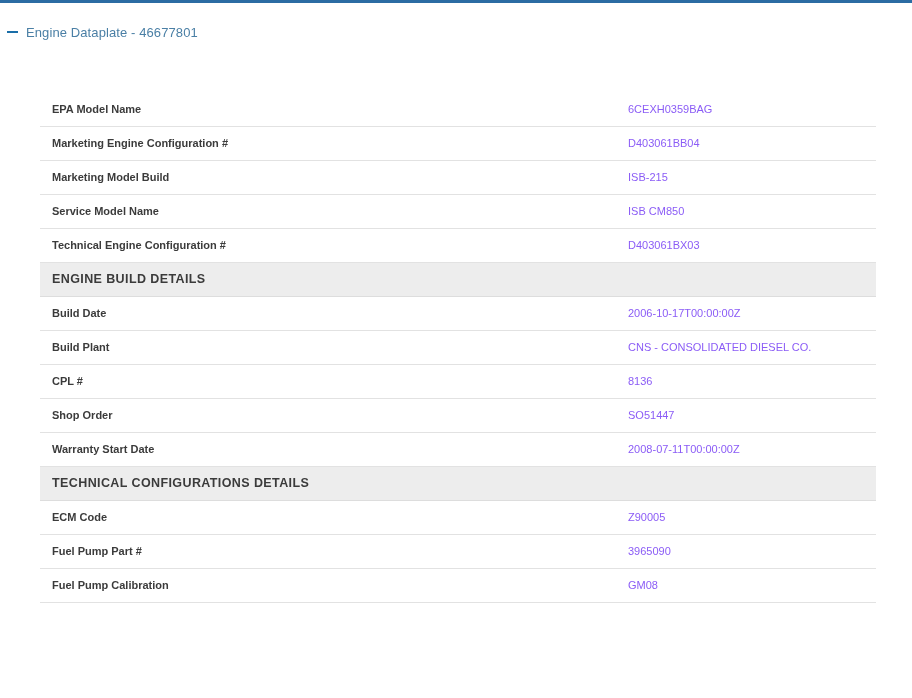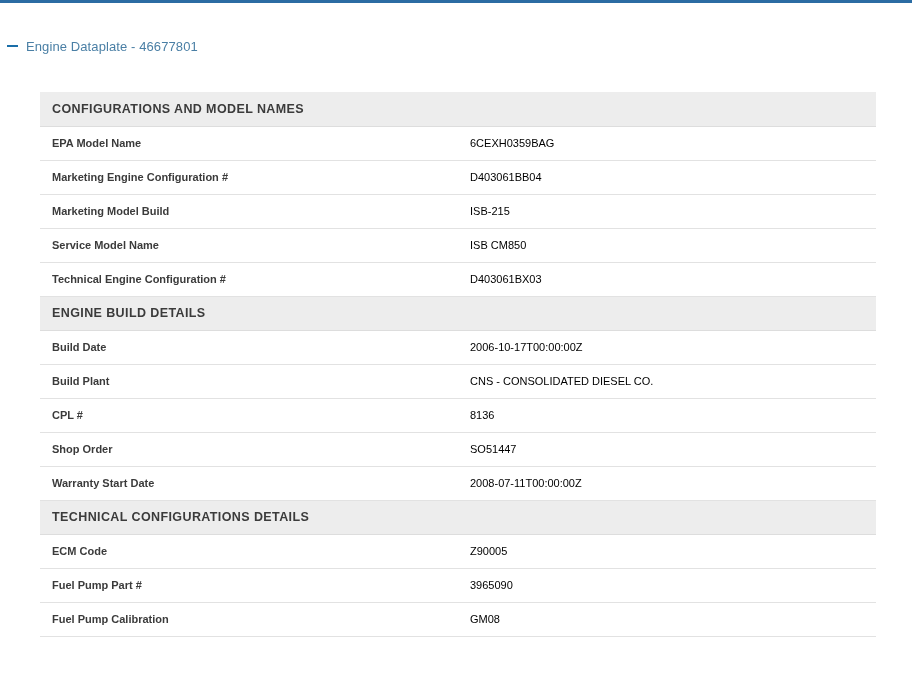--- a/index.html
+++ b/index.html
@@ -24,21 +24,21 @@
   .top-rule {
     position: absolute;
     top: 0;
     left: 0;
     width: 912px;
     height: 3px;
     background: #2b6ca3;
   }
   .panel-header {
     position: absolute;
-    top: 32px;
+    top: 18px;
     left: 0;
     width: 912px;
     height: 28px;
     display: flex;
     align-items: center;
     padding-left: 6px;
     box-sizing: border-box;
   }
   .collapse-icon {
     display: inline-block;
@@ -90,21 +90,21 @@
     letter-spacing: 0.4px;
     border-bottom: 1px solid #dddddd;
   }
   tr.data-row td.label {
     width: 576px;
     font-weight: bold;
     color: #3b3b3b;
     background: #ffffff;
   }
   tr.data-row td.value {
-    color: #000000;
+    color: #8b5cf6;
     background: #ffffff;
     font-weight: normal;
   }
   tr.data-row:nth-child(even) td {
     background: #ffffff;
   }
   .bottom-pad {
     position: absolute;
     top: 668px;
     left: 0;
@@ -122,23 +122,20 @@
 
   <div class="panel-header">
     <span class="collapse-icon"></span>
     <span class="panel-title">Engine Dataplate - 46677801</span>
   </div>
 
   <div class="table-wrap">
     <table class="dataplate">
       <tbody>
 
-        <tr class="section-row">
-          <td colspan="2">CONFIGURATIONS AND MODEL NAMES</td>
-        </tr>
         <tr class="data-row">
           <td class="label">EPA Model Name</td>
           <td class="value">6CEXH0359BAG</td>
         </tr>
         <tr class="data-row">
           <td class="label">Marketing Engine Configuration #</td>
           <td class="value">D403061BB04</td>
         </tr>
         <tr class="data-row">
           <td class="label">Marketing Model Build</td>

